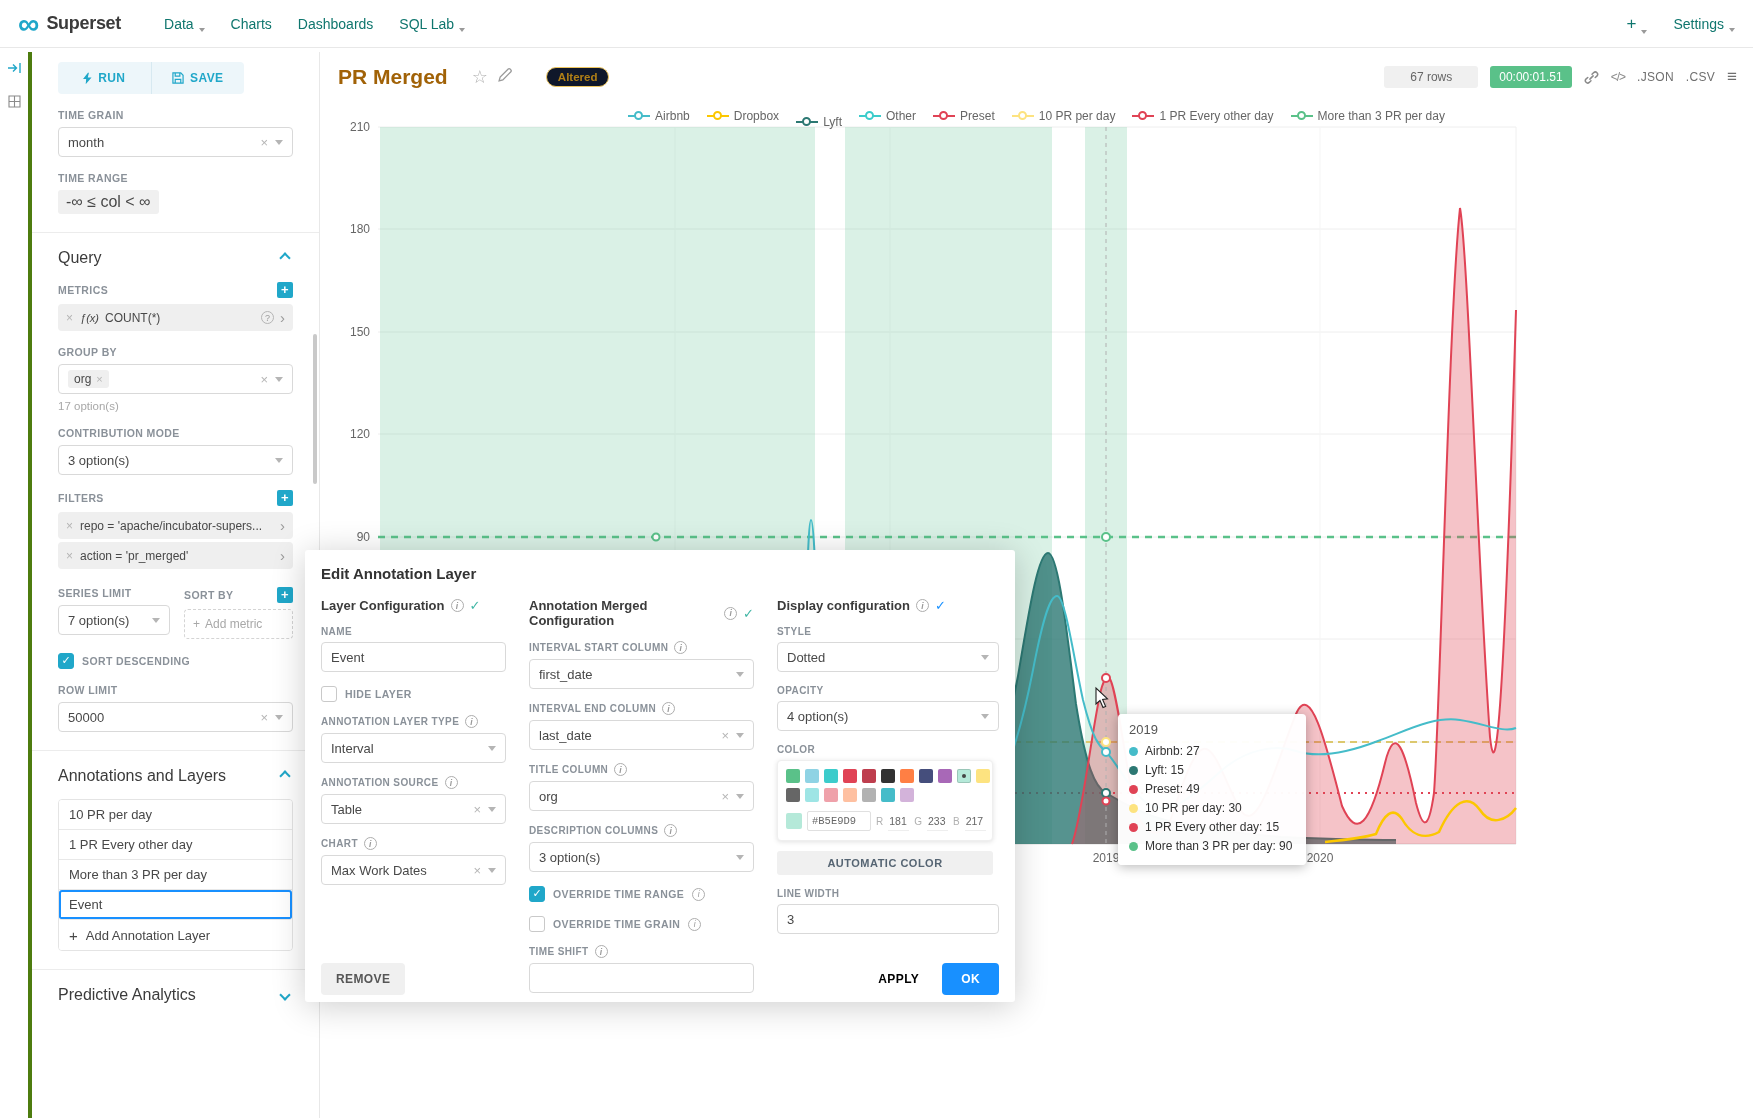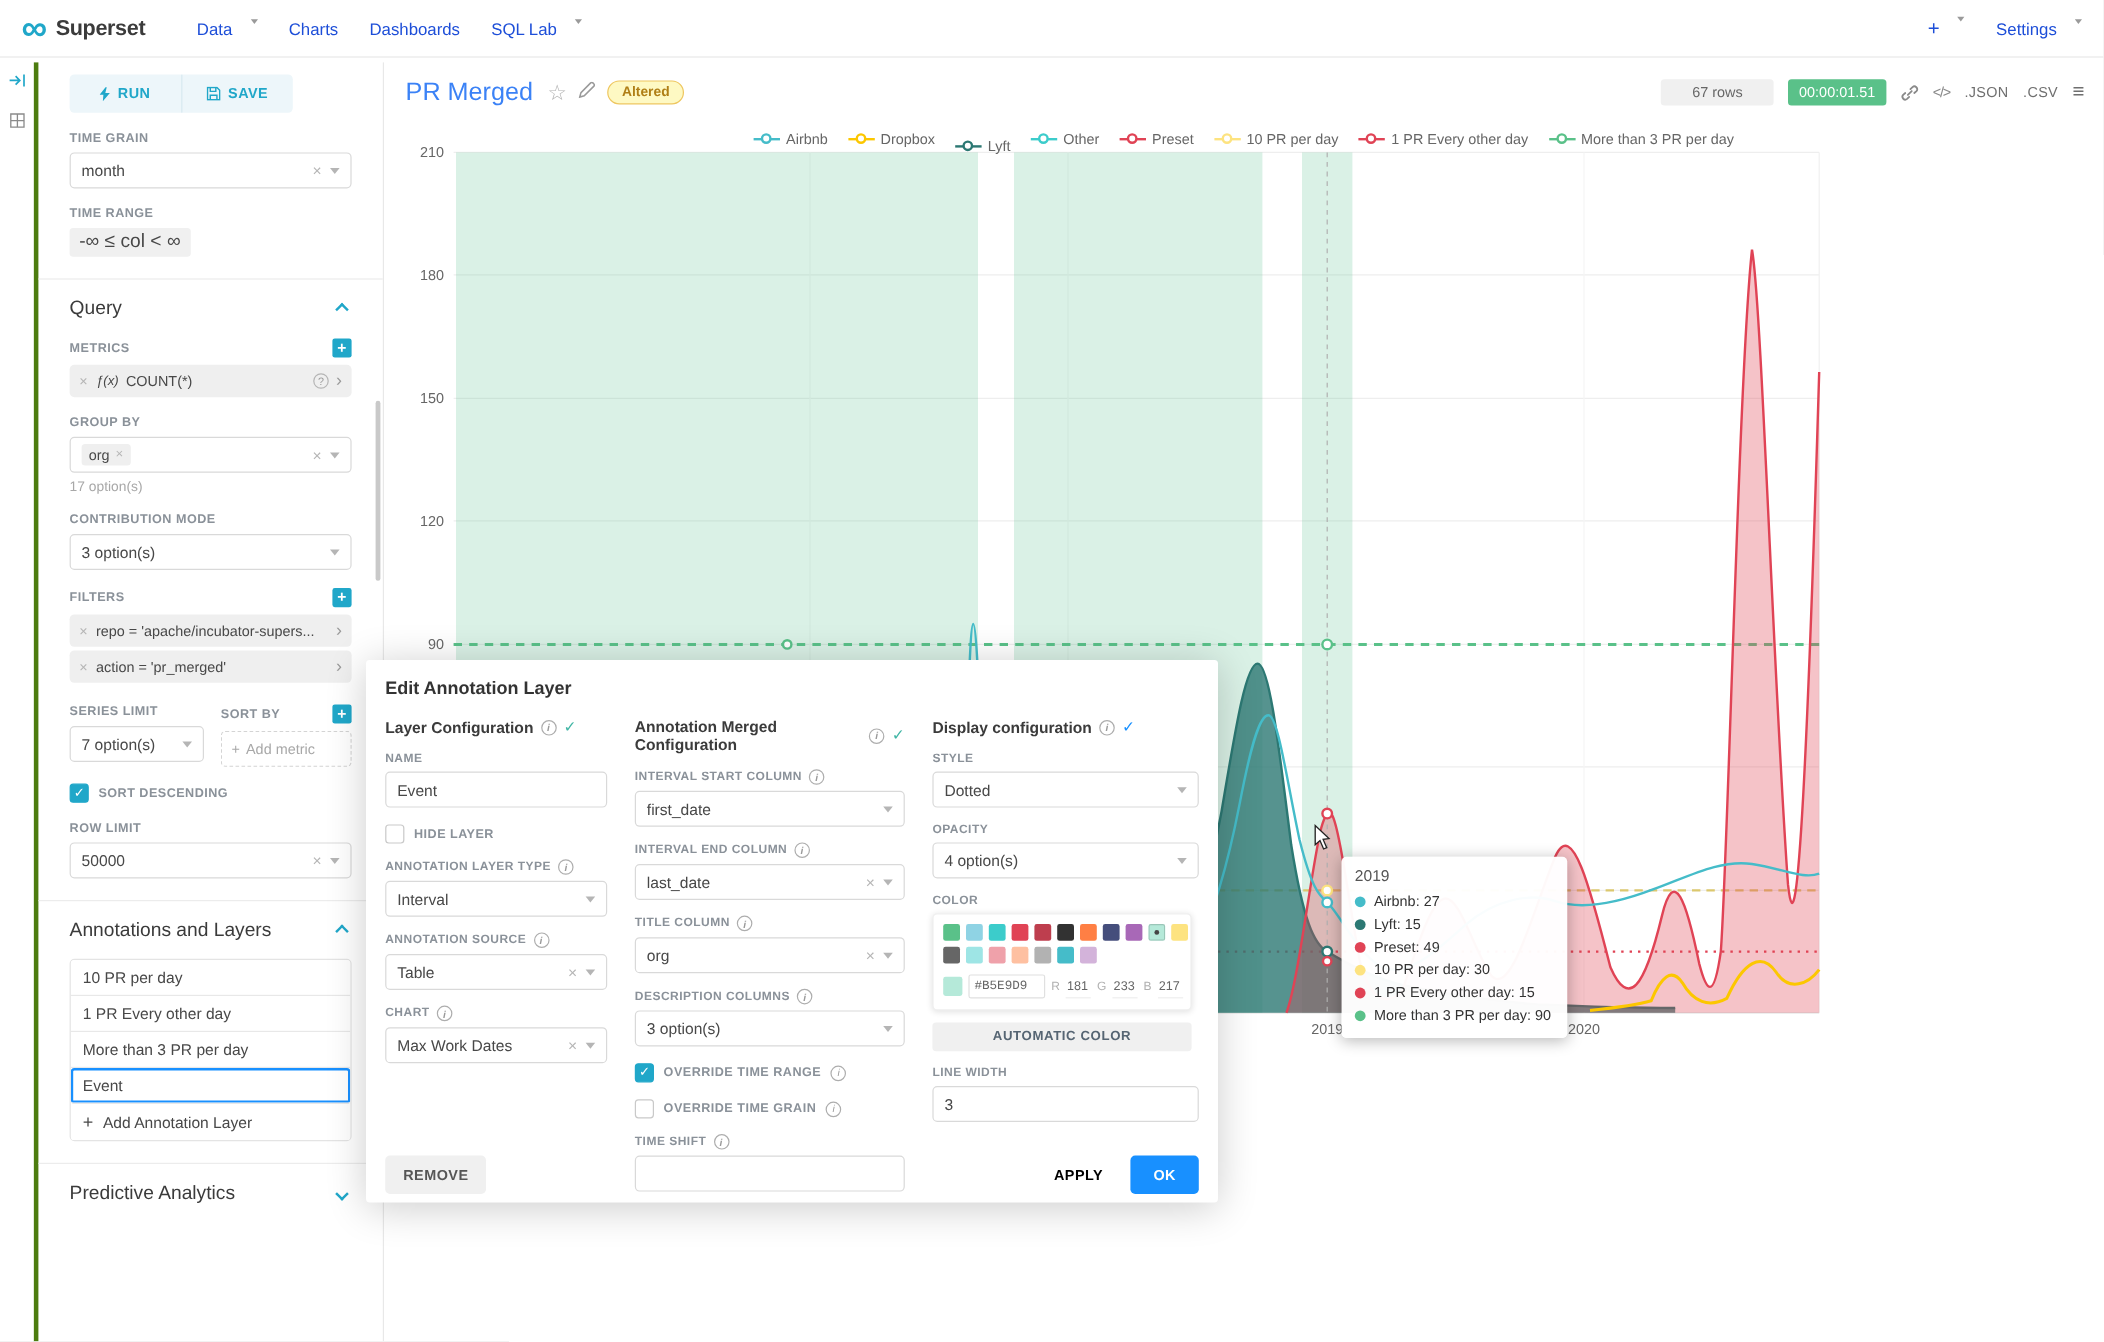--- a/index.html
+++ b/index.html
@@ -6,21 +6,21 @@
   body { background:#ddd; font-family:"Liberation Sans","DejaVu Sans",sans-serif; }
   .app { position:relative; width:1753px; height:1118px; background:#fff; overflow:hidden; color:#484848; }
 
   
   .navbar { position:absolute; top:0; left:0; right:0; height:48px; background:#fff;
             border-bottom:1px solid #e8e8e8; display:flex; align-items:center; padding:0 18px; z-index:40; }
   .brand { display:flex; align-items:center; gap:7px; margin-right:30px; }
   .infinity-glyph { color:#20A7C9; font-size:30px; font-weight:bold; line-height:0.8; }
   .infinity-glyph::before { content:"∞"; }
   .brand-name { font-size:18px; font-weight:bold; color:#3b3b3b; letter-spacing:-0.3px; }
-  .nav-item { font-size:14px; color:#1d4ed8; margin:0 13px; display:flex; align-items:flex-start; gap:15px; cursor:pointer; }
+  .nav-item { font-size:14px; color:#0f766e; margin:0 13px; display:flex; align-items:flex-end; gap:5px; cursor:pointer; }
   .nav-right { margin-left:auto; display:flex; align-items:center; gap:26px; }
   .tri-down { width:0; height:0; border-left:3.5px solid transparent; border-right:3.5px solid transparent; border-top:4.5px solid #9a9a9a; }
 
   
   .icon-strip { position:absolute; top:48px; left:0; bottom:0; width:28px; background:#fff;
                 display:flex; flex-direction:column; align-items:center; padding-top:12px; gap:16px; z-index:6; }
 
   
   .panel { position:absolute; top:52px; left:28px; bottom:0; width:292px; background:#fff;
            border-right:1px solid #e8e8e8; border-left:4px solid #4d7c0f; padding:10px 26px 0 26px; z-index:5; }
@@ -75,25 +75,25 @@
   .layer-row { height:30px; display:flex; align-items:center; padding:0 10px; font-size:13px; color:#484848;
                border-bottom:1px solid #e8e8e8; cursor:pointer; background:#fff; }
   .layer-row:last-child { border-bottom:none; }
   .layer-row.selected { box-shadow:inset 0 0 0 2px #1890ff; border-radius:3px; }
   .add-plus { font-size:15px; color:#484848; margin-right:8px; }
   .add-plus::before { content:"+"; }
 
   
   .main { position:absolute; top:48px; left:320px; right:0; bottom:0; background:#fff; }
   .chart-header { position:absolute; top:11px; left:18px; right:16px; height:36px; display:flex; align-items:center; gap:10px; z-index:3; }
-  .chart-title { font-size:21px; font-weight:400; color:#3b82f6; margin-right:2px; }
+  .chart-title { font-size:21px; font-weight:700; color:#a16207; margin-right:14px; }
   .star-icon { color:#b0b0b0; font-size:18px; cursor:pointer; }
   .star-icon::before { content:"☆"; }
-  .altered-badge { background:#fef9c3; border:1px solid #eec65f; color:#b07f16; font-size:11.5px; font-weight:bold;
-                   border-radius:10px; padding:3px 11px; }
+  .altered-badge { background:#0f172a; border:1px solid #eec65f; color:#b07f16; font-size:11.5px; font-weight:bold;
+                   border-radius:10px; padding:3px 11px;margin-left:24px; }
   .hdr-right { margin-left:auto; display:flex; align-items:center; gap:12px; }
   .pill-gray { background:#f0f0f0; color:#666; font-size:12px; border-radius:3px; padding:4px 26px; }
   .pill-green { background:#5AC189; color:#fff; font-size:12px; border-radius:3px; padding:4px 9px; }
   .hdr-icon { color:#8a8a8a; font-size:13px; cursor:pointer; display:flex; align-items:center; }
   .code-glyph { font-size:12px; letter-spacing:-1px; }
   .menu-glyph { font-size:17px; color:#6f6f6f; }
   .menu-glyph::before { content:"≡"; }
   .hdr-text-btn { font-size:12px; color:#6f6f6f; letter-spacing:0.3px; cursor:pointer; }
 
   .legend-row { position:absolute; top:55px; left:0; right:0; display:flex; justify-content:center;

